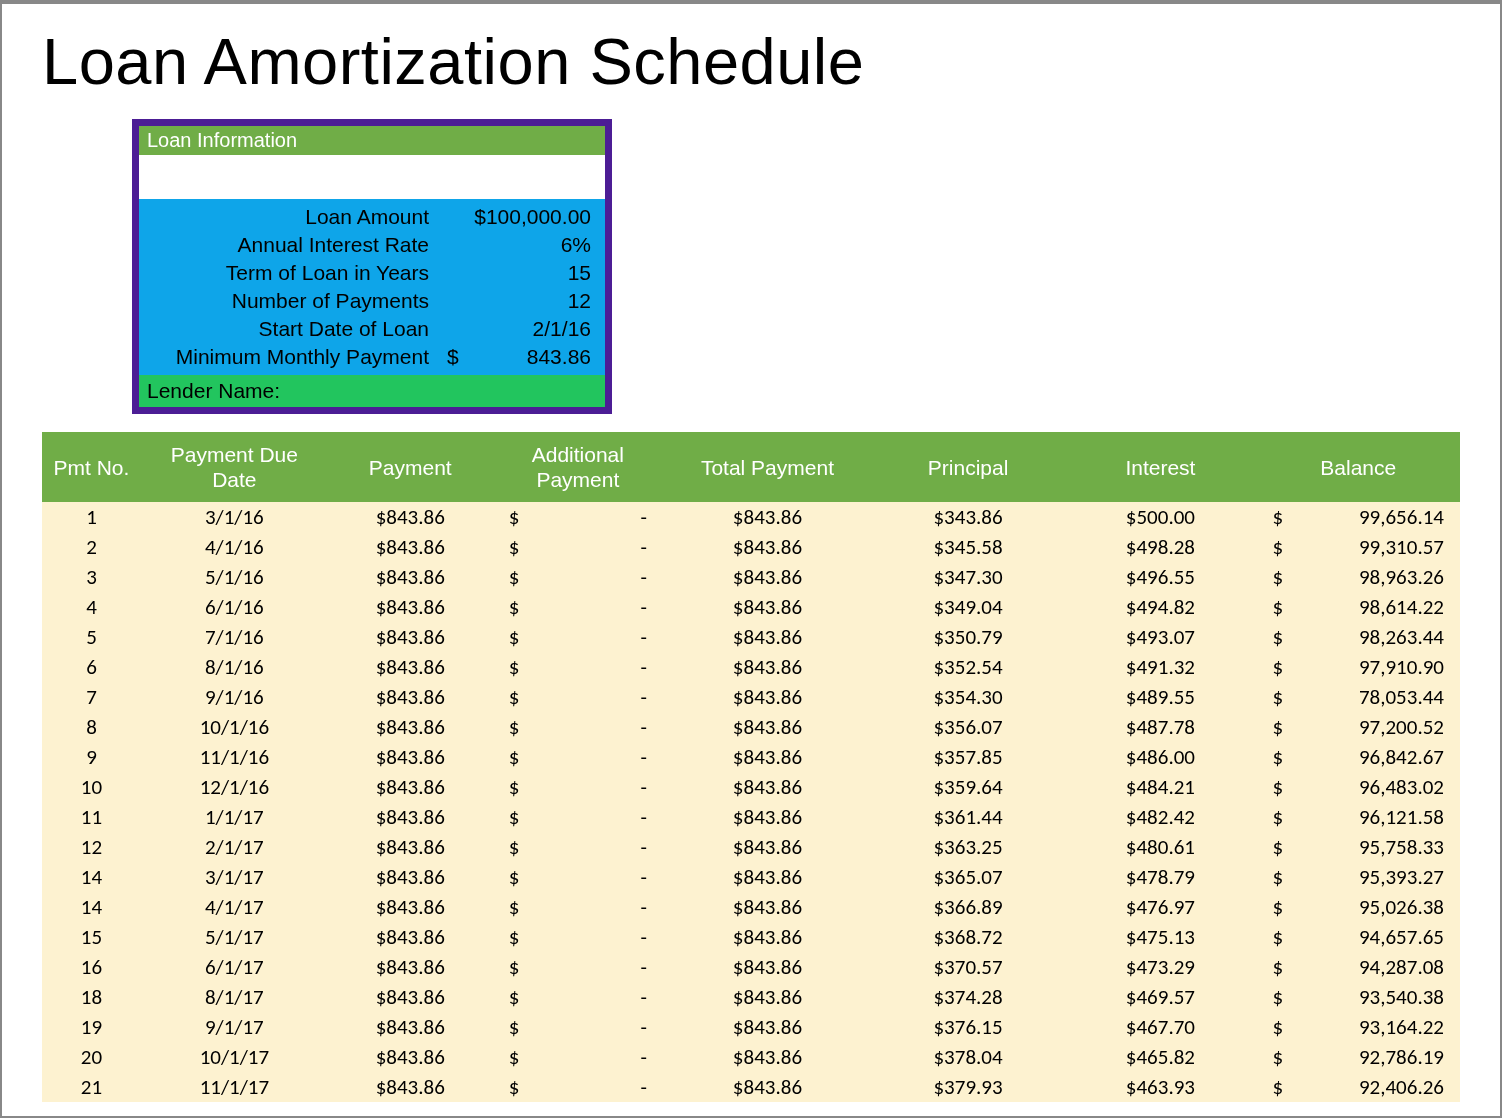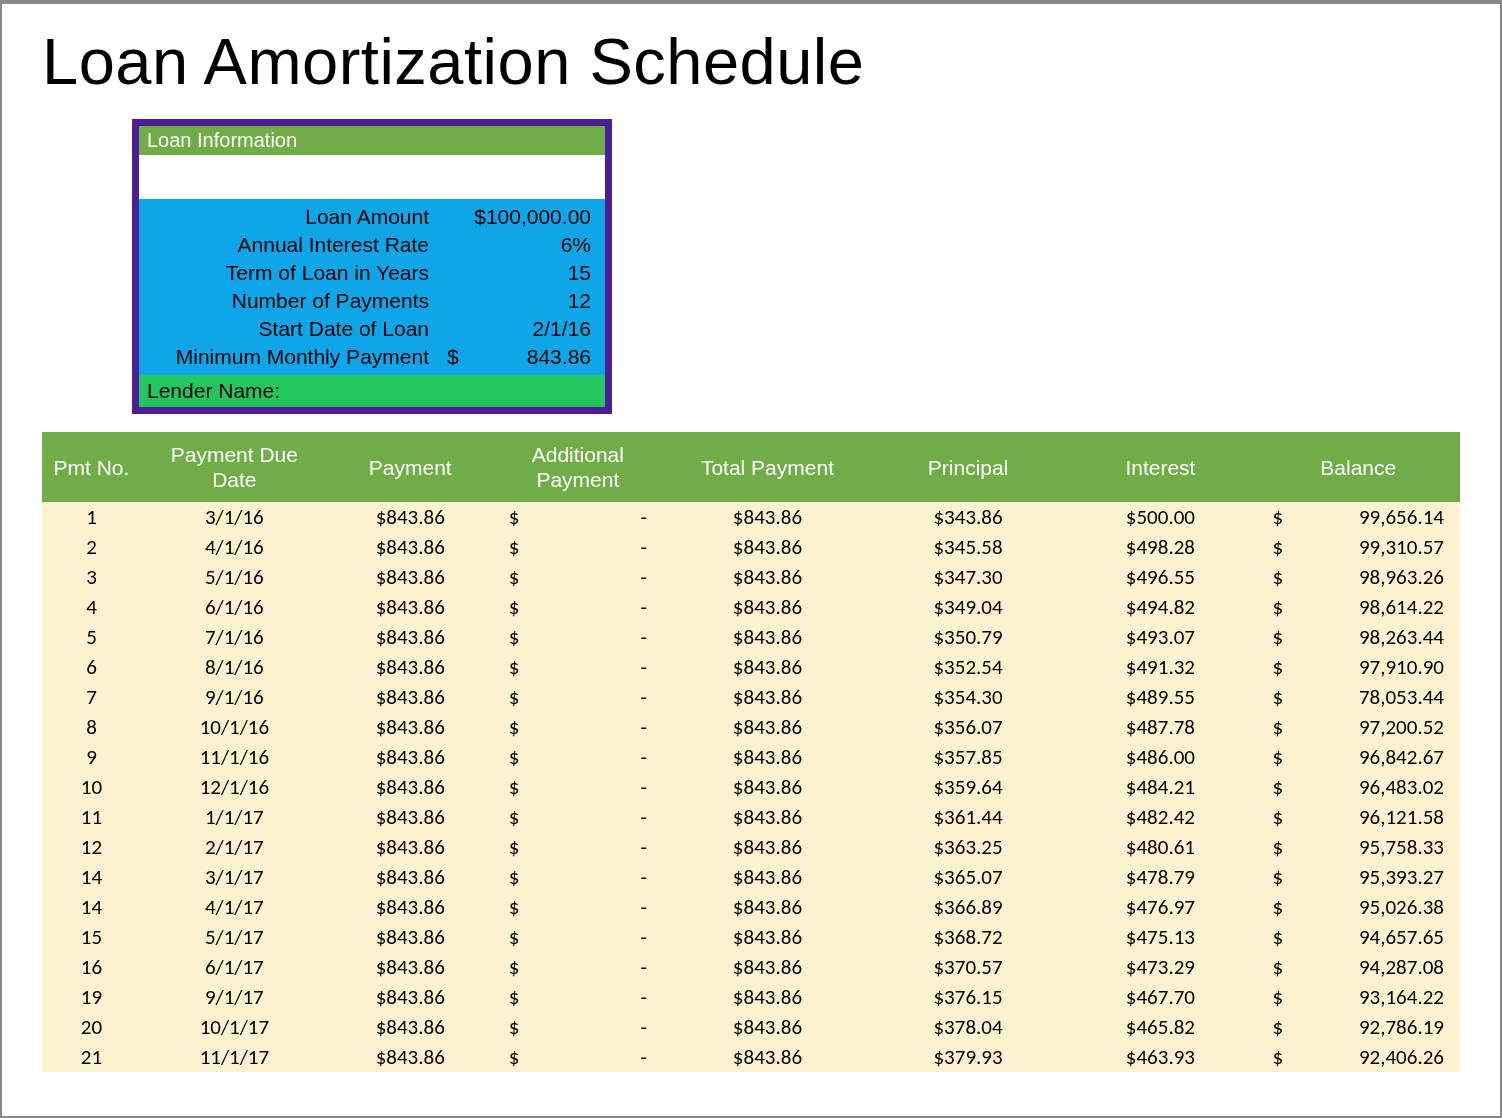--- a/index.html
+++ b/index.html
@@ -479,20 +479,40 @@
           <td class="col-princ">$370.57</td>
           <td class="col-int">$473.29</td>
           <td class="col-bal">
             <div class="money-split">
               <span class="sym">$</span>
               <span class="val">94,287.08</span>
             </div>
           </td>
         </tr>
         <tr>
+          <td class="col-pmtno num-col">18</td>
+          <td class="col-date">8/1/17</td>
+          <td class="col-payment">$843.86</td>
+          <td class="col-addl">
+            <div class="money-split">
+              <span class="sym">$</span>
+              <span class="val">-</span>
+            </div>
+          </td>
+          <td class="col-total">$843.86</td>
+          <td class="col-princ">$374.28</td>
+          <td class="col-int">$469.57</td>
+          <td class="col-bal">
+            <div class="money-split">
+              <span class="sym">$</span>
+              <span class="val">93,540.38</span>
+            </div>
+          </td>
+        </tr>
+        <tr>
           <td class="col-pmtno num-col">19</td>
           <td class="col-date">9/1/17</td>
           <td class="col-payment">$843.86</td>
           <td class="col-addl">
             <div class="money-split">
               <span class="sym">$</span>
               <span class="val">-</span>
             </div>
           </td>
           <td class="col-total">$843.86</td>

